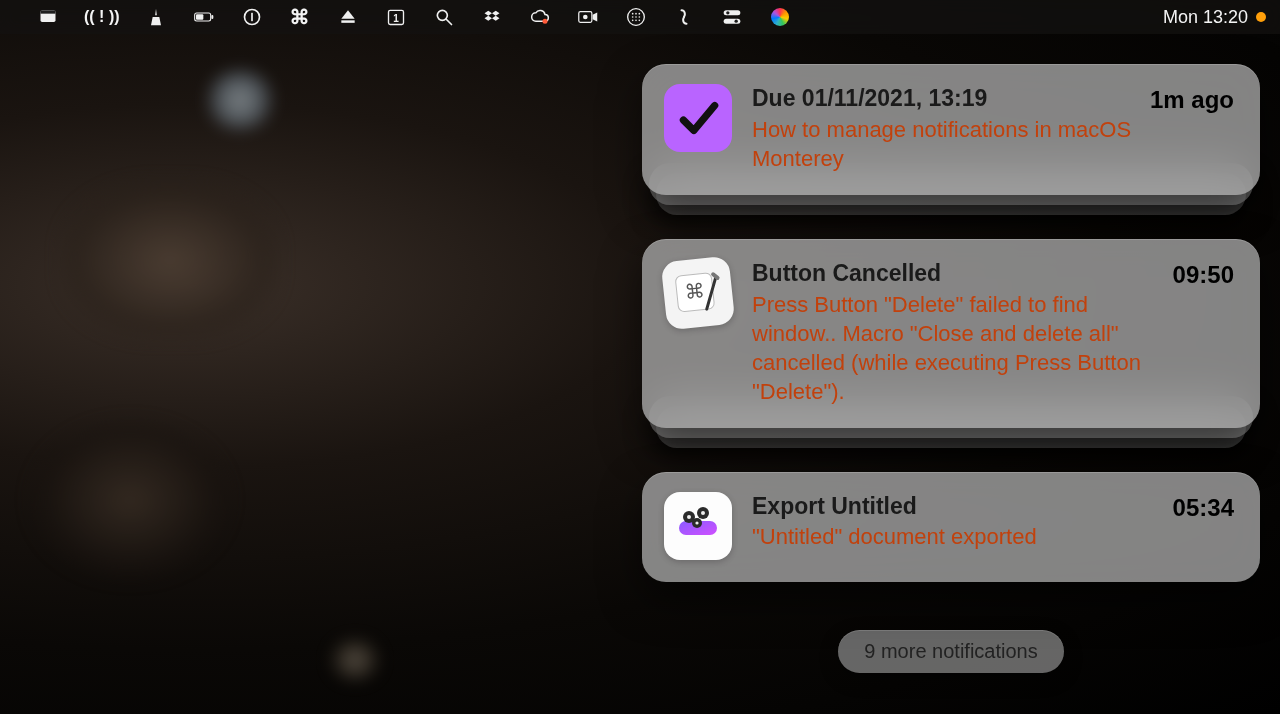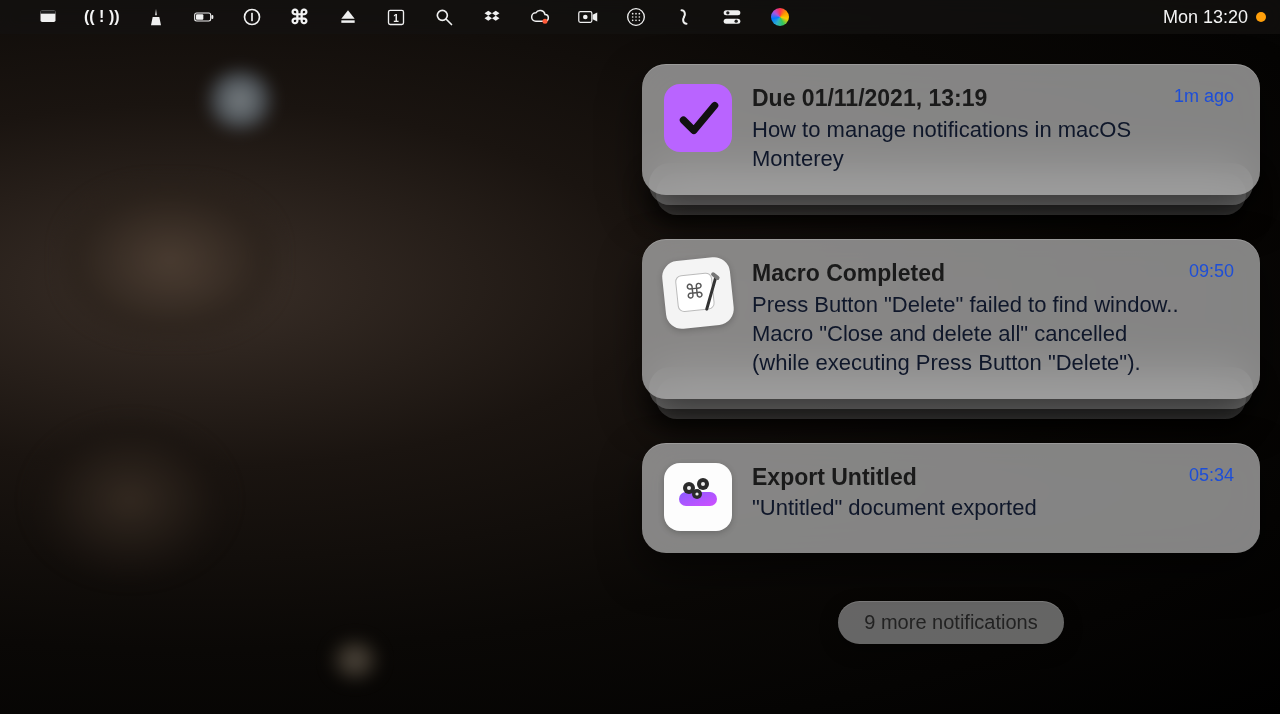--- a/index.html
+++ b/index.html
@@ -65,22 +65,22 @@
   border-radius: 24px;
   padding: 20px 26px 22px 22px;
   display: grid;
   grid-template-columns: 78px 1fr auto;
   column-gap: 10px;
   box-shadow: 0 18px 40px rgba(0,0,0,0.55), inset 0 1px 0 rgba(255,255,255,0.18);
 }
 .notif .icon-slot { width: 68px; height: 68px; border-radius: 16px;
   display: flex; align-items: center; justify-content: center; }
 .notif .title { font-size: 23px; font-weight: 700; color: #1a1a1a; line-height: 1.25; }
-.notif .body  { font-size: 22px; font-weight: 400; color: #0f172a; line-height: 1.32; margin-top: 2px; }
-.notif .time  { font-size: 18px; color: #1d4ed8; white-space: nowrap; padding-top: 2px; }
+.notif .body  { font-size: 22px; font-weight: 400; color: #c2410c; line-height: 1.32; margin-top: 2px; }
+.notif .time  { font-size: 24px; color: #000000; white-space: nowrap; padding-top: 2px; font-weight: bold; }
 
 .icon-omnifocus { background: #b964ff; border-radius: 16px; }
 .icon-omnifocus svg { width: 50px; height: 50px; }
 .icon-km { background: #f4f4f4; border-radius: 14px; box-shadow: 0 2px 6px rgba(0,0,0,.2); transform: rotate(-6deg); }
 .icon-km svg { width: 54px; height: 54px; }
 .icon-screenflow { background: #fdfdfd; border-radius: 14px; box-shadow: 0 2px 6px rgba(0,0,0,.2); }
 .icon-screenflow svg { width: 54px; height: 54px; }
 
 .more-pill {
   align-self: center;
@@ -230,21 +230,21 @@
     <div class="notif">
       <div class="icon-slot icon-km">
         <svg viewBox="0 0 54 54">
           <rect x="6" y="8" width="36" height="36" rx="6" fill="#fff" stroke="#bbb"></rect>
           <text x="24" y="32" text-anchor="middle" font-size="20" fill="#555">⌘</text>
           <path d="M34 44l12-30" stroke="#333" stroke-width="3" stroke-linecap="round"></path>
           <path d="M44 10l4 4" stroke="#777" stroke-width="4" stroke-linecap="round"></path>
         </svg>
       </div>
       <div>
-        <div class="title">Macro Completed</div>
+        <div class="title">Button Cancelled</div>
         <div class="body">Press Button "Delete" failed to find window.. Macro "Close and delete all" cancelled (while executing Press Button "Delete").</div>
       </div>
       <div class="time">09:50</div>
     </div>
   </div>
 
   <div class="notif-stack">
     <div class="notif">
       <div class="icon-slot icon-screenflow">
         <svg viewBox="0 0 54 54">

